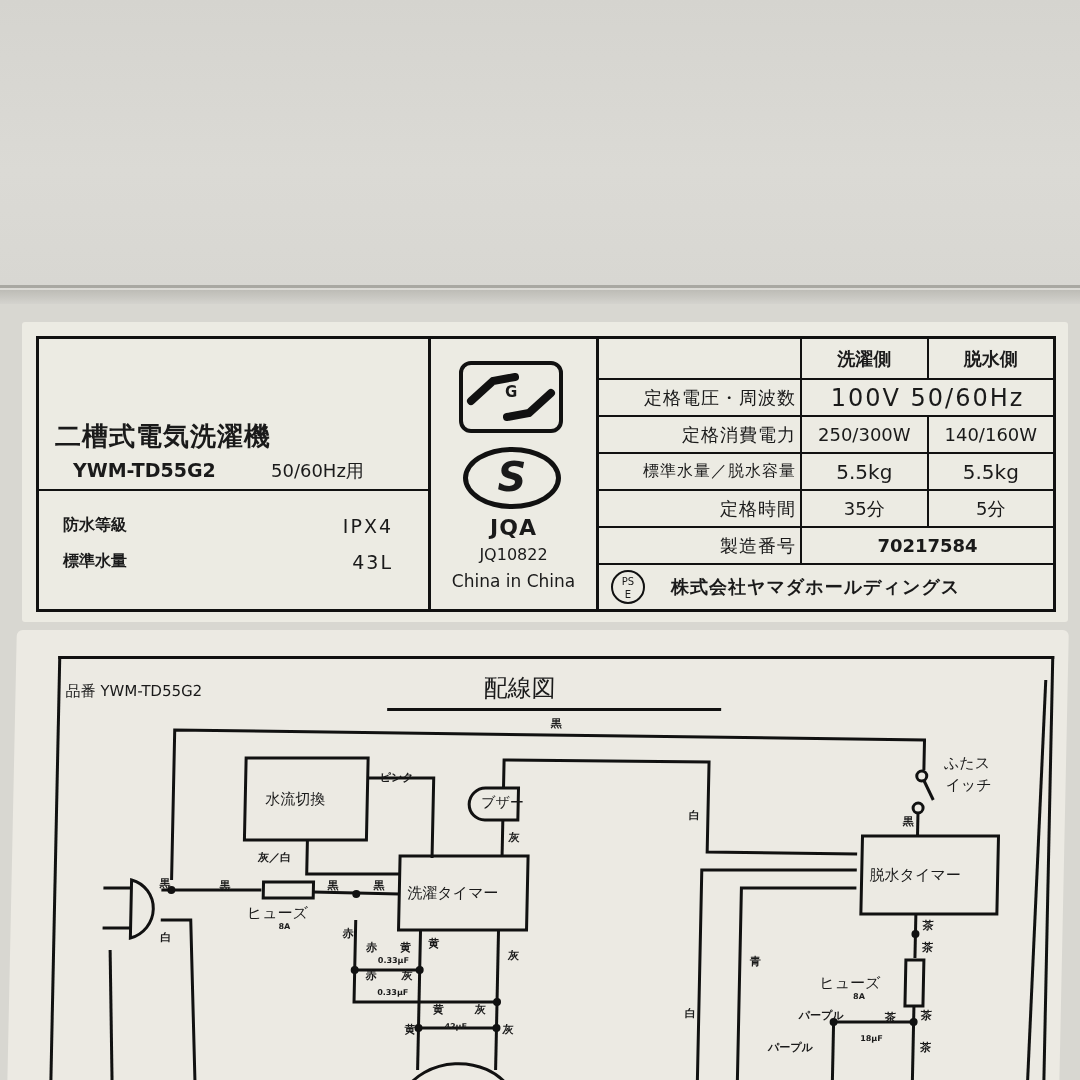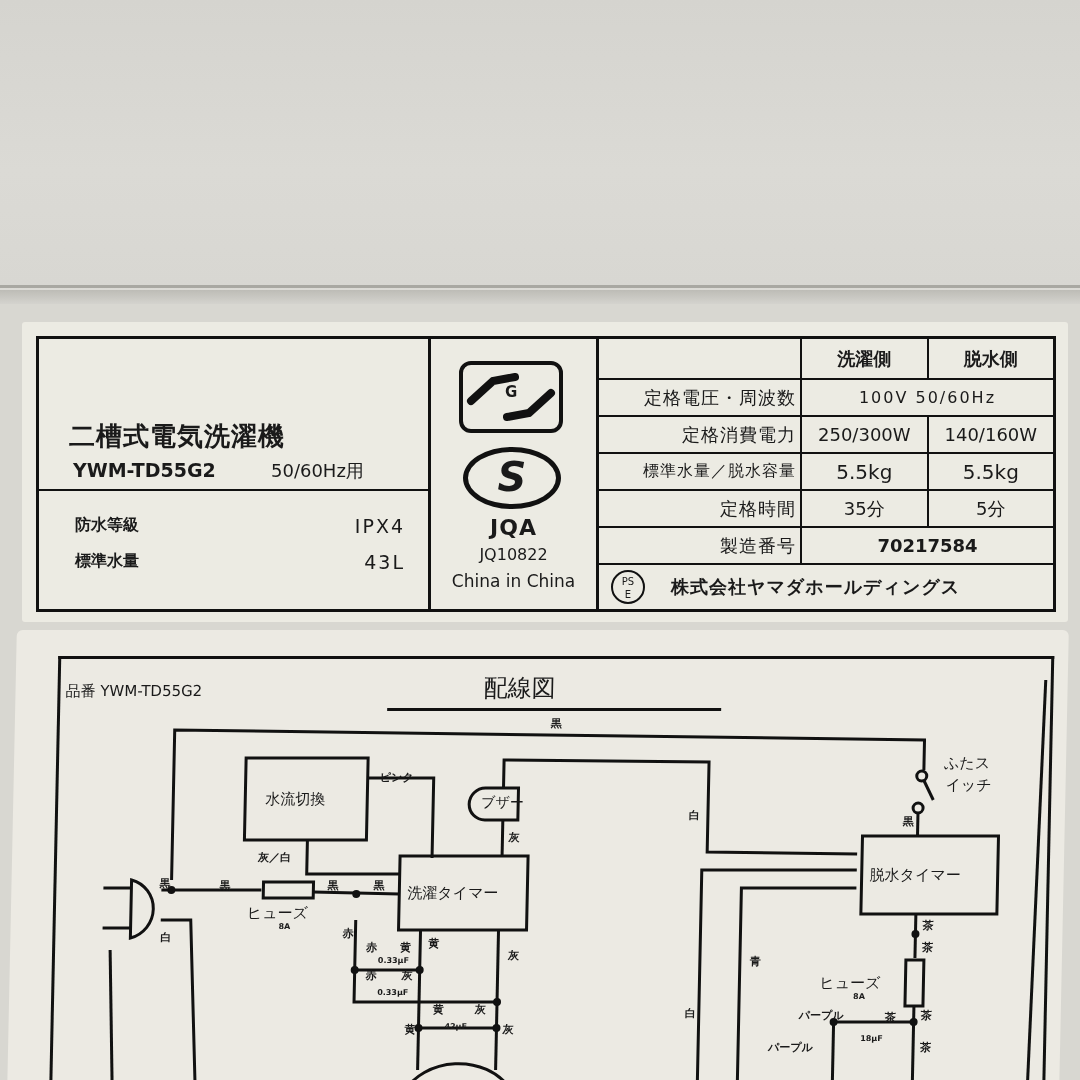--- a/index.html
+++ b/index.html
@@ -34,30 +34,30 @@
     border: 3px solid #111;
     display: flex;
   }
   .plate-left {
     width: 392px; border-right: 3px solid #111; position: relative;
   }
   .plate-left .top {
     height: 152px; border-bottom: 2px solid #111; position: relative;
   }
   .product-name {
-    position: absolute; left: 30px; top: 80px; font-size: 26px; font-weight: bold; letter-spacing: 1px;
+    position: absolute; left: 16px; top: 80px; font-size: 26px; font-weight: bold; letter-spacing: 1px;
   }
   .model-no {
     position: absolute; left: 34px; top: 120px; font-size: 19px; font-weight: bold;
   }
   .freq-use {
     position: absolute; left: 232px; top: 120px; font-size: 18px;
   }
   .spec-row {
-    position: absolute; left: 36px; font-size: 16px; font-weight: bold; width: 330px;
+    position: absolute; left: 24px; font-size: 16px; font-weight: bold; width: 330px;
     display: flex; justify-content: space-between;
   }
   .spec-row .v { font-weight: normal; font-size: 19px; letter-spacing: 2px; }
   .plate-mid {
     width: 168px; border-right: 3px solid #111; position: relative; text-align: center;
   }
   .g-mark {
     position: absolute; left: 28px; top: 22px; width: 104px; height: 72px;
     border: 4px solid #111; border-radius: 12px;
   }
@@ -149,21 +149,21 @@
     <div class="plate-right">
       <table class="spec-table">
         <tbody>
             <tr class="hdr">
           <td class="lab"></td>
           <td>洗濯側</td>
           <td>脱水側</td>
         </tr>
         <tr>
           <td class="lab">定格電圧・周波数</td>
-          <td colspan="2" style="font-size:16px;letter-spacing:2px">100V 50/60Hz</td>
+          <td colspan="2" style="font-size:24px;letter-spacing:2px">100V 50/60Hz</td>
         </tr>
         <tr>
           <td class="lab">定格消費電力</td>
           <td>250/300W</td>
           <td>140/160W</td>
         </tr>
         <tr>
           <td class="lab" style="font-size:16px">標準水量／脱水容量</td>
           <td style="font-size:20px">5.5kg</td>
           <td style="font-size:20px">5.5kg</td>

